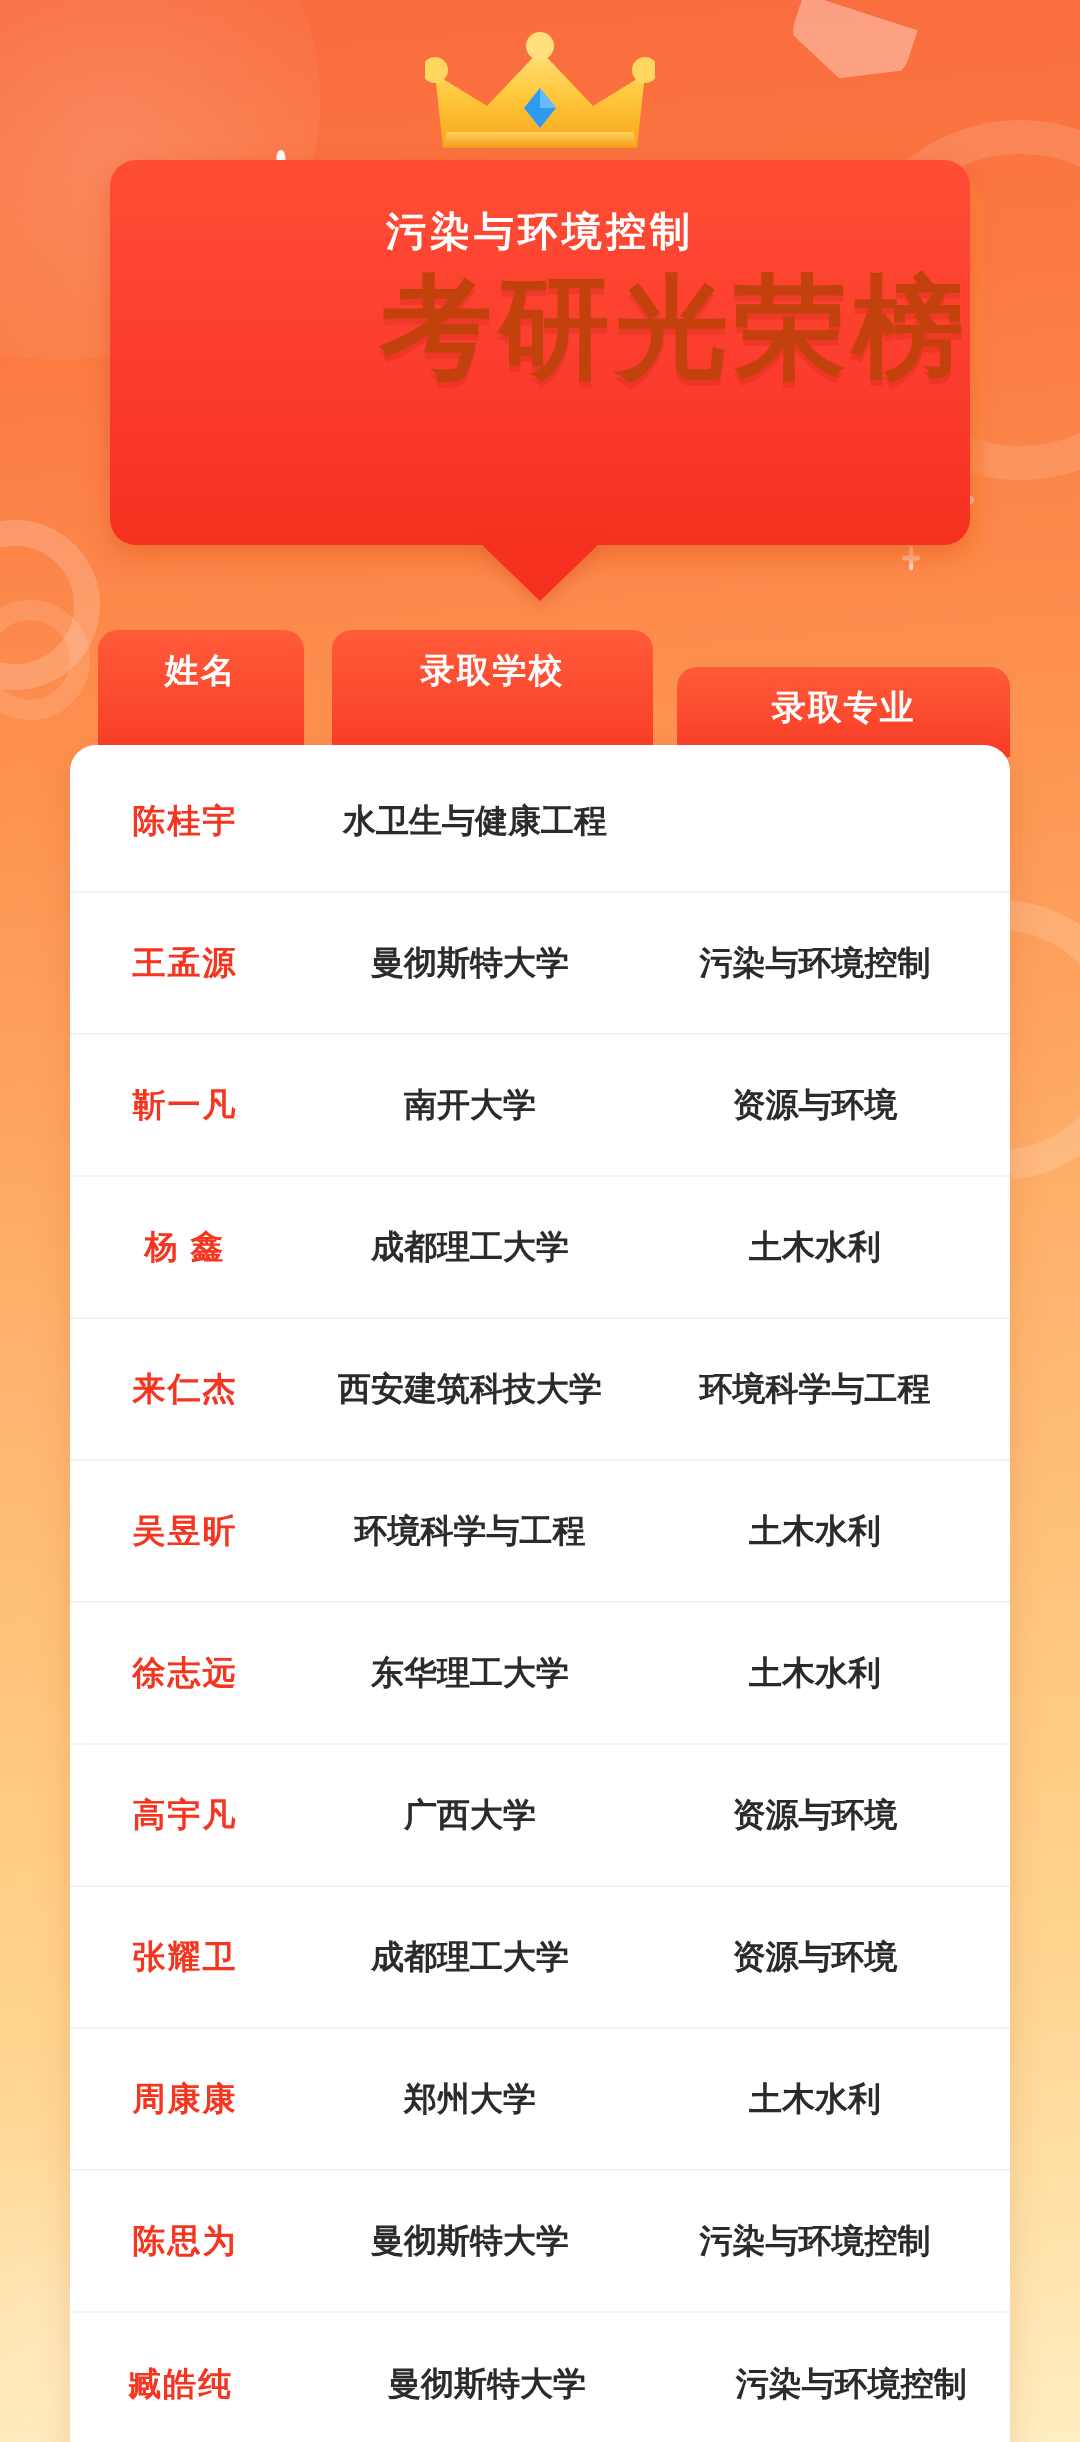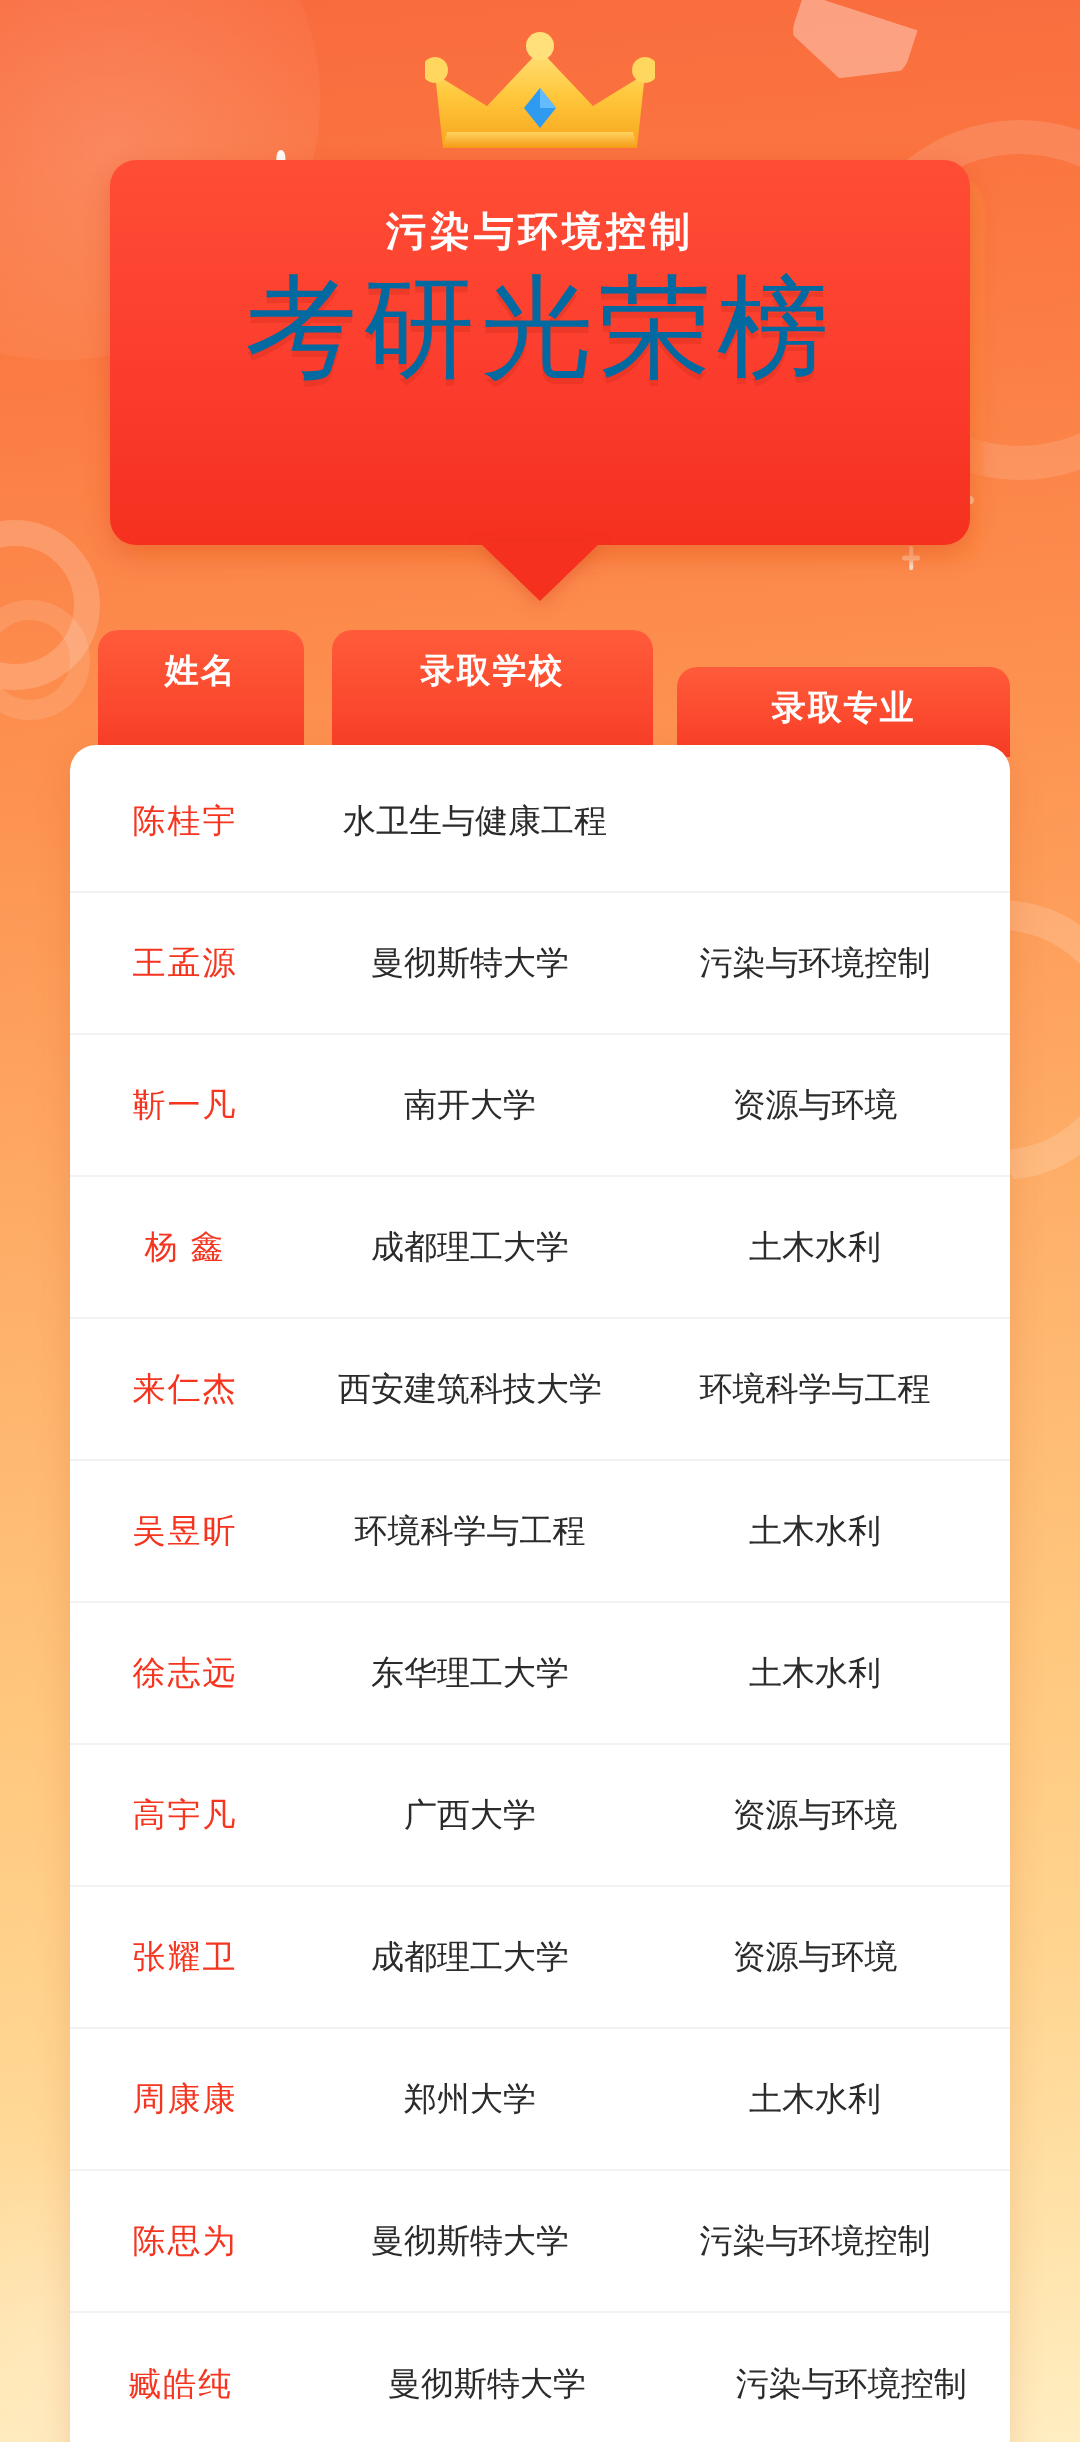--- a/index.html
+++ b/index.html
@@ -101,24 +101,24 @@
   .banner-sub {
     position: absolute; top: 44px; left: 0; width: 100%;
     text-align: center;
     color: #ffffff;
     font-size: 40px;
     font-weight: bold;
     letter-spacing: 4px;
   }
   .banner-main {
     position: absolute; top: 98px; left: 0; width: 100%;
-    text-align: center;
-    color: #0369a1;
+    text-align: right;
+    color: #c2410c;
     font-size: 112px;
-    font-weight: normal;
+    font-weight: bold;
     letter-spacing: 6px;
     line-height: 1.25;
     text-shadow: 0 6px 0 rgba(190,35,20,0.25);
   }
 
   
   .table-wrap {
     position: absolute;
     top: 630px; left: 70px; width: 940px;
     z-index: 4;
@@ -155,21 +155,21 @@
   .row {
     display: flex;
     align-items: center;
     min-height: 142px;
     border-bottom: 2px solid #f2f2f2;
   }
   .row:last-child { border-bottom: none; gap: 32px; }
   .cell {
     text-align: center;
     font-size: 33px;
-    font-weight: normal;
+    font-weight: bold;
     line-height: 1.45;
     padding: 14px 8px;
   }
   .cell.name   { width: 230px; color: #f5351f; letter-spacing: 2px; }
   .cell.school { width: 340px; color: #2b2b2b; }
   .cell.major  { width: 330px; color: #2b2b2b; margin-left: 10px; }
 </style>
 </head>
 <body>
 

